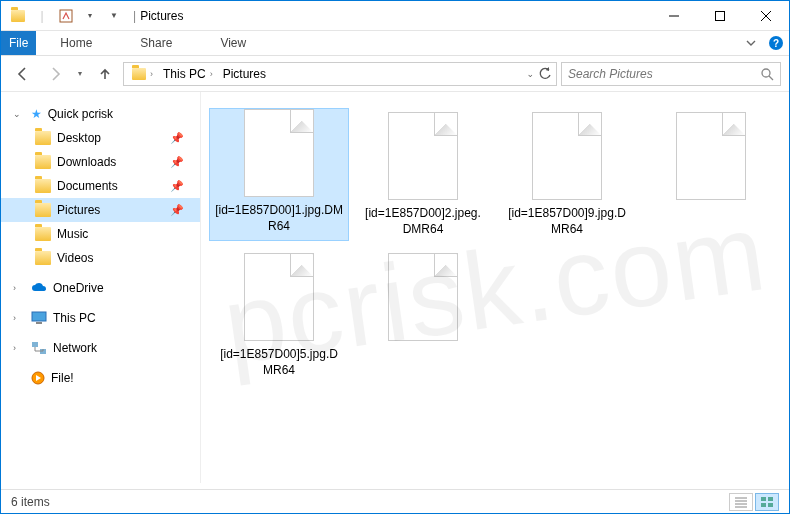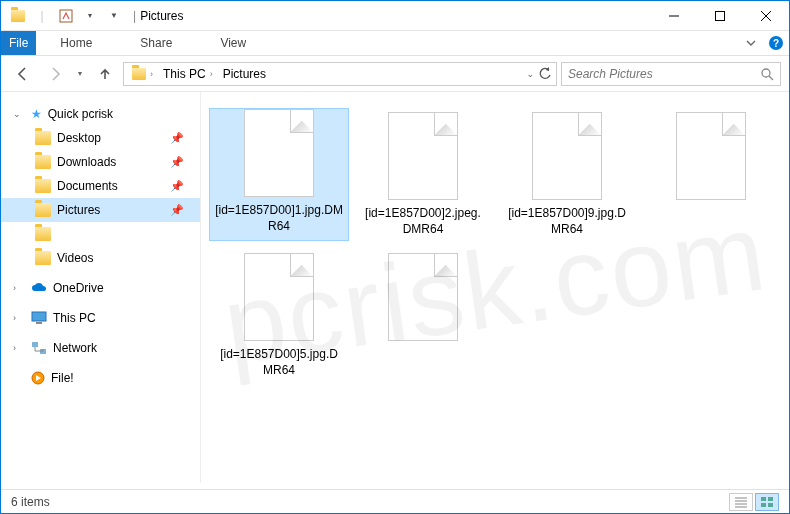--- a/index.html
+++ b/index.html
@@ -193,20 +193,21 @@
             <span class="lbl">Documents</span>
             <span class="pin">📌</span>
           </div>
           <div class="navitem child selected">
             <span class="ni-folder"></span>
             <span class="lbl">Pictures</span>
             <span class="pin">📌</span>
           </div>
           <div class="navitem child">
             <span class="ni-folder"></span>
+            <span class="lbl">Music</span>
           </div>
           <div class="navitem child">
             <span class="ni-folder"></span>
             <span class="lbl">Videos</span>
           </div>
         </div>
     </div>
     <div class="navgroup">
       <div class="navitem">
         <span class="exp">›</span>

